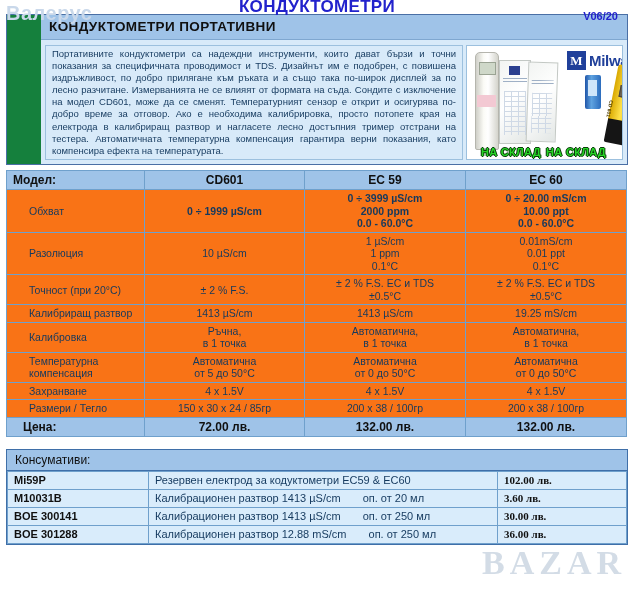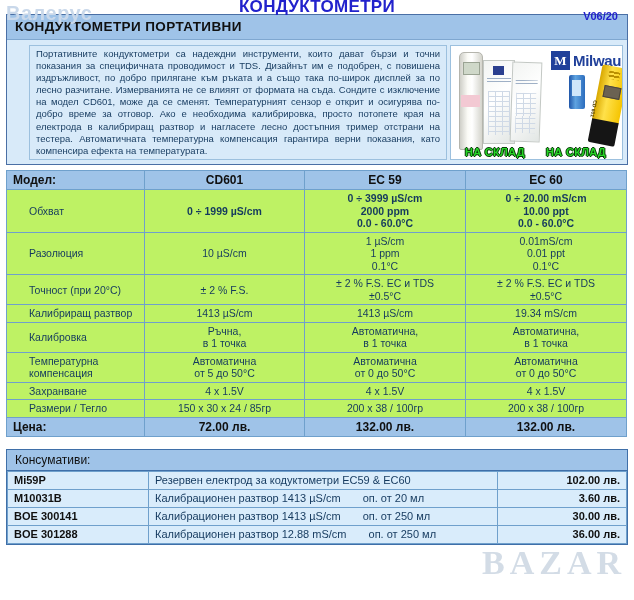--- a/index.html
+++ b/index.html
@@ -41,20 +41,21 @@
     color:#c9d8ea;
     letter-spacing:.5px;
     pointer-events:none;
     z-index:3;
   }
   
   .panel{
     margin:0 6px;
     border:1px solid #4a6fa5;
     background:#15803d;
+    padding-left:34px;
   }
   .section-bar{
     background:#9fc3e8;
     border-bottom:1px solid #7fa7d0;
     padding:4px 8px 5px 8px;
     font-size:13.5px;
     font-weight:bold;
     color:#101010;
     letter-spacing:.4px;
   }
@@ -65,21 +66,20 @@
   }
   .desc{
     flex:0 0 404px;
     font-size:9.5px;
     line-height:12.1px;
     color:#14395e;
     text-align:justify;
     padding:2px 6px 2px 6px;
     border:1px solid #9cc0de;
     background:#d8eaf9;
-    margin-left:18px;
   }
   .media{
     flex:1;
     margin-left:3px;
     display:flex;
     position:relative;
     background:#ffffff;
     border:1px solid #9cc0de;
     overflow:hidden;
   }
@@ -187,21 +187,21 @@
   
   table{border-collapse:collapse;}
   .spec{
     margin:5px 6px 0 6px;
     width:508px;
     table-layout:fixed;
     border:1px solid #3f6fa8;
   }
   .spec td{
     border:1px solid #6fa0cc;
-    background:#bef264;
+    background:#f97316;
     font-size:10.5px;
     color:#14395e;
     padding:2px 6px;
     vertical-align:middle;
     line-height:12.5px;
   }
   .spec tr.head td{
     background:#9fc3e8;
     font-weight:bold;
     color:#101010;
@@ -209,21 +209,21 @@
     padding:3px 6px;
     text-align:center;
   }
   .spec tr.head td.lbl{text-align:left;}
   .spec tr.price td{
     background:#9fc3e8;
     font-weight:bold;
     color:#101010;
     font-size:12px;
     text-align:center;
-    padding:3px 6px;
+    padding:3px 16px;
     margin-left:16px;
   }
   .spec tr.price td.lbl{text-align:left;}
   .spec td.lbl{text-align:left;padding-left:22px;}
   .spec td.val{text-align:center;font-weight:bold;}
   .spec td.val.plain{font-weight:normal;}
   .c0{width:138px;}
   .c1{width:160px;}
   .c2{width:161px;}
   .c3{width:161px;}
@@ -240,21 +240,21 @@
     border:1px solid #6fa0cc;
     background:#d9ecfb;
     font-size:11px;
     color:#14395e;
     padding:2px 6px;
     line-height:13px;
   }
   .cons td.code{width:128px;font-weight:bold;color:#101010;}
   .cons td.desc-c{}
   .cons td.desc-c .vol{display:inline-block;margin-left:22px;}
-  .cons td.price{width:116px;text-align:right;font-weight:bold;color:#101010;}
+  .cons td.price{width:116px;text-align:left;font-weight:bold;color:#101010;font-family:Liberation Serif, serif;}
   .watermark-bazar{
     position:absolute;
     right:8px;bottom:18px;
     font-size:34px;font-weight:bold;
     color:rgba(120,150,180,.33);
     letter-spacing:5px;
     pointer-events:none;
     z-index:5;
     font-family:"Liberation Serif",serif;
   }
@@ -345,21 +345,21 @@
       <tr>
         <td class="lbl">Точност (при 20°C)</td>
         <td class="val plain">± 2 % F.S.</td>
         <td class="val plain">± 2 % F.S. EC и TDS<br>±0.5°C</td>
         <td class="val plain">± 2 % F.S. EC и TDS<br>±0.5°C</td>
       </tr>
       <tr>
         <td class="lbl">Калибриращ разтвор</td>
         <td class="val plain">1413 µS/cm</td>
         <td class="val plain">1413 µS/cm</td>
-        <td class="val plain">19.34 mS/cm</td>
+        <td class="val plain">19.25 mS/cm</td>
       </tr>
       <tr>
         <td class="lbl">Калибровка</td>
         <td class="val plain">Ръчна,<br>в 1 точка</td>
         <td class="val plain">Автоматична,<br>в 1 точка</td>
         <td class="val plain">Автоматична,<br>в 1 точка</td>
       </tr>
       <tr>
         <td class="lbl">Температурна компенсация</td>
         <td class="val plain">Автоматична<br>от 5 до 50°C</td>

